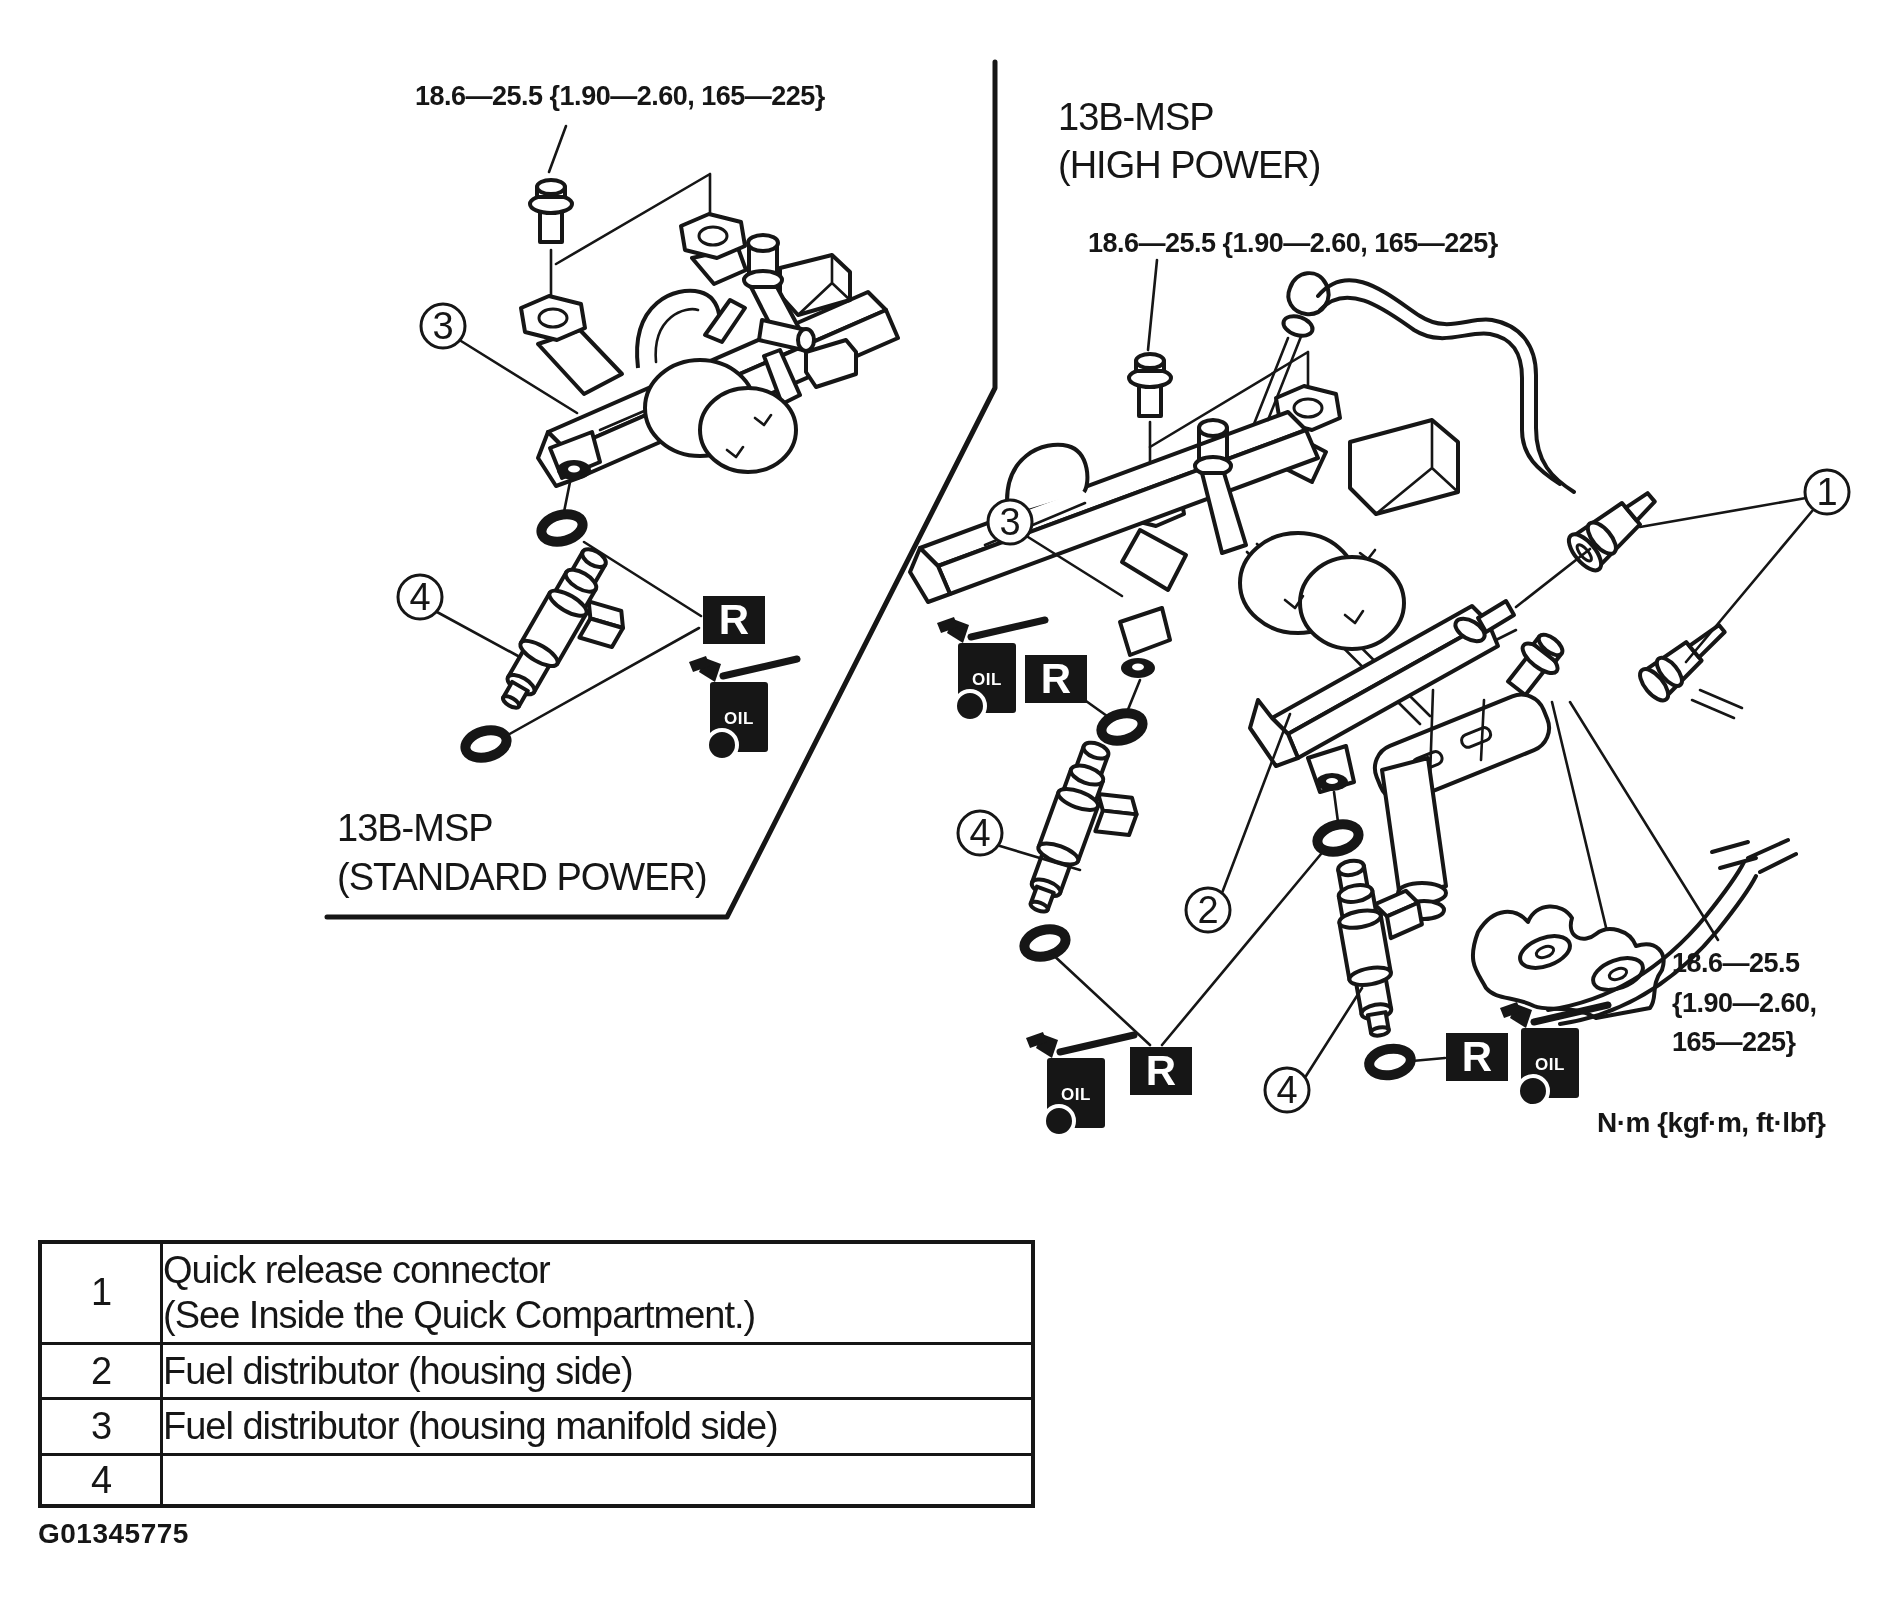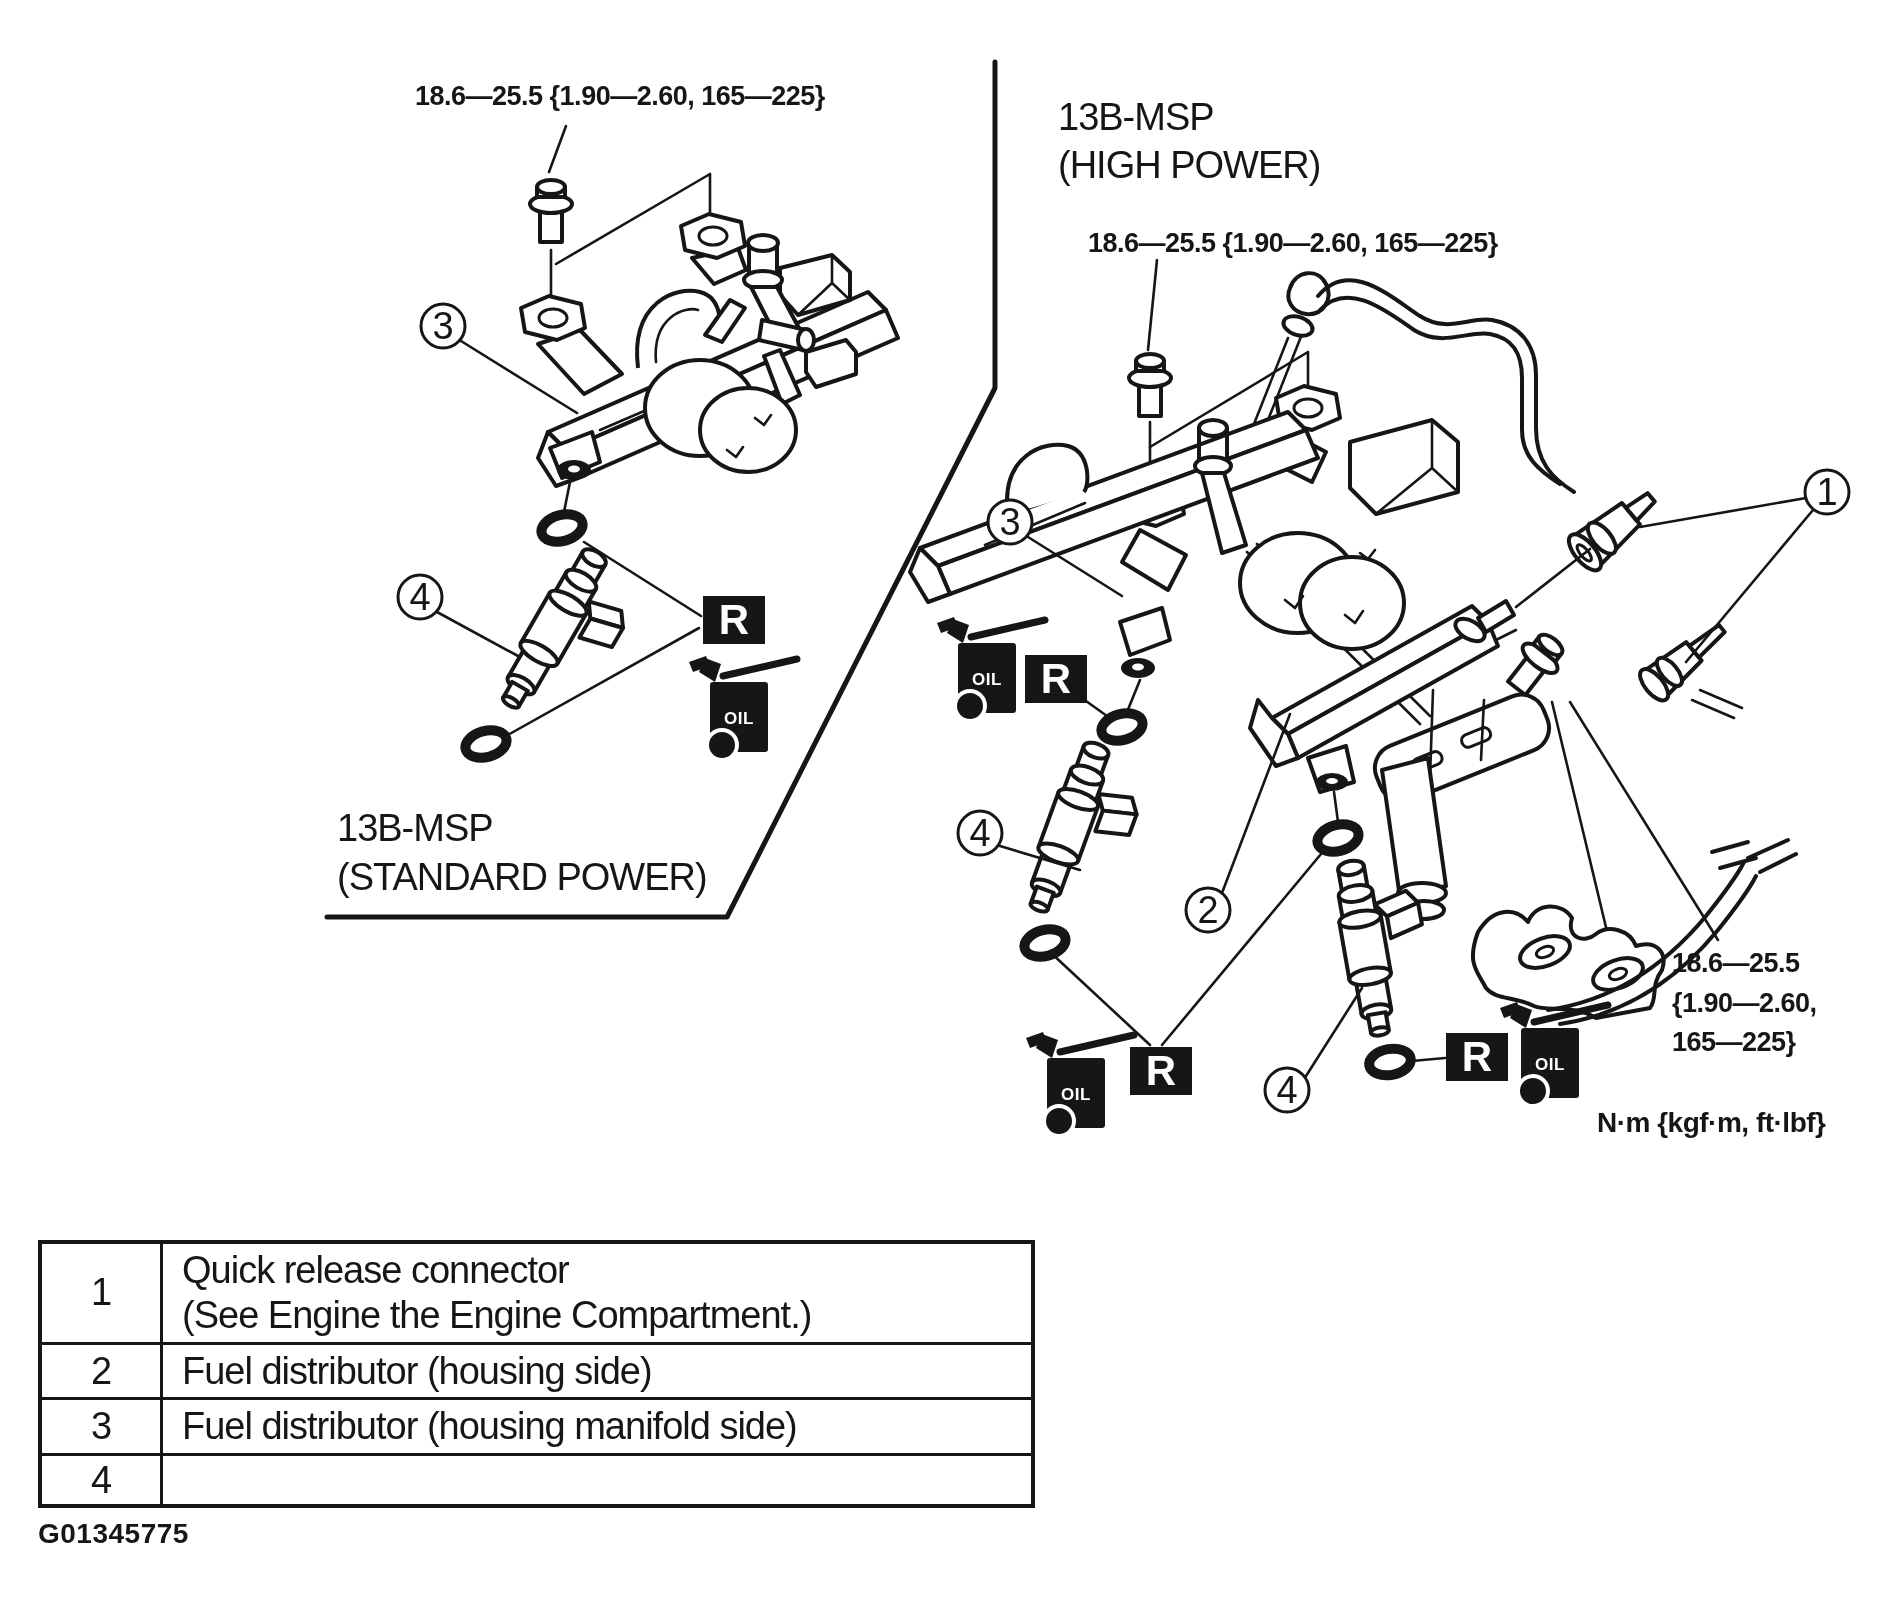--- a/index.html
+++ b/index.html
@@ -20,21 +20,21 @@
   .figid{font-size:28px;font-weight:bold;letter-spacing:0.5px;fill:#161616;}
   .cnum{font-size:38px;fill:#161616;text-anchor:middle;}
   .rtxt{font-size:42px;font-weight:bold;fill:#ffffff;text-anchor:middle;}
   .oiltxt{font-size:17px;font-weight:bold;fill:#ffffff;text-anchor:middle;letter-spacing:0.5px;}
   
   .legend{position:absolute;left:38px;top:1240px;width:997px;border:4px solid #161616;box-sizing:border-box;}
   .lrow{display:flex;align-items:stretch;border-top:3px solid #161616;}
   .lrow:first-child{border-top:none;}
   .lnum{width:118px;flex:0 0 118px;border-right:3px solid #161616;display:flex;align-items:center;
         justify-content:center;font-size:38px;letter-spacing:-1px;}
-  .ldesc{flex:1;display:flex;flex-direction:column;justify-content:center;padding:4px 19px;
+  .ldesc{flex:1;display:flex;flex-direction:column;justify-content:center;padding:4px 0;
          font-size:38px;letter-spacing:-1px;line-height:1.18;}
   .r1{min-height:90px;} .rr{min-height:48px;}
 </style>
 </head>
 <body>
 <div id="page">
 
 <svg width="1886" height="1618" viewBox="0 0 1886 1618">
   <defs>
     <g id="def-bolt">
@@ -326,21 +326,21 @@
   </g>
 
   <text x="38" y="1543" class="figid">G01345775</text>
 </svg>
 
 <div class="legend">
   <div class="lrow r1">
     <div class="lnum">1</div>
     <div class="ldesc">
       <span>Quick release connector</span>
-      <span>(See Engine the Engine Compartment.)</span>
+      <span>(See Inside the Quick Compartment.)</span>
     </div>
   </div>
   <div class="lrow rr">
     <div class="lnum">2</div>
     <div class="ldesc">
       <span>Fuel distributor (housing side)</span>
     </div>
   </div>
   <div class="lrow rr">
     <div class="lnum">3</div>

